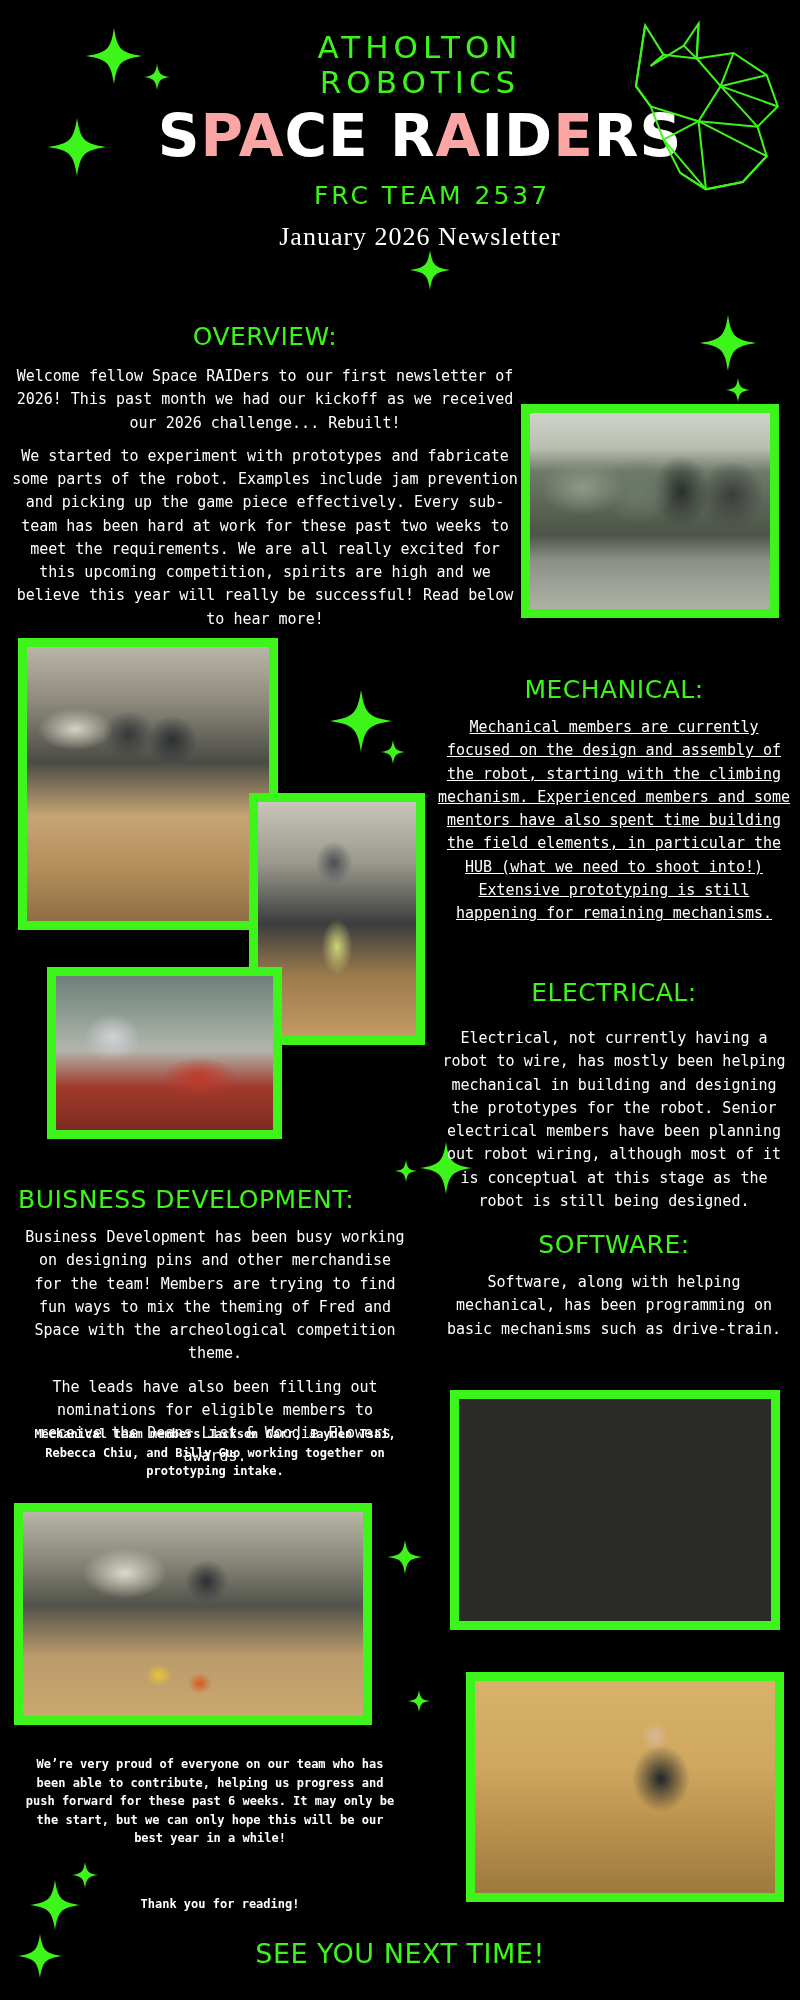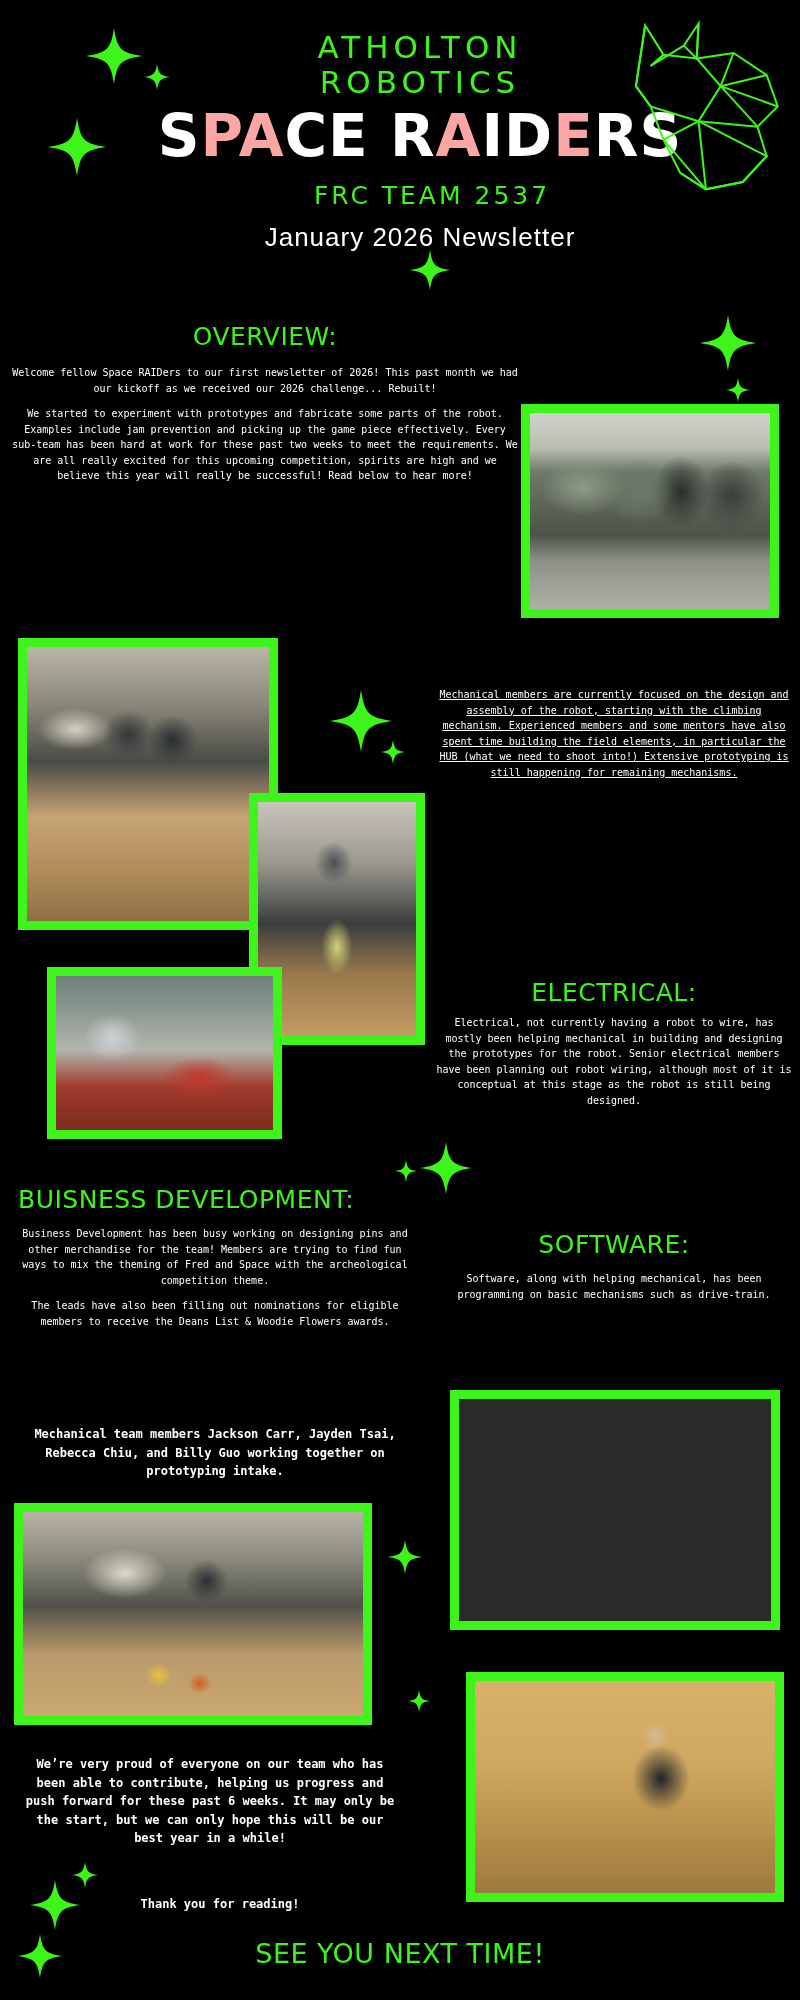--- a/index.html
+++ b/index.html
@@ -58,21 +58,21 @@
   .spaceraiders .g { color: #fca5a5; }
   .frc {
     font-family: "DejaVu Sans", sans-serif;
     color: #3ef51b;
     font-size: 25px;
     letter-spacing: 3px;
     margin-top: 16px;
     margin-left: 24px;
   }
   .newsletter-title {
-    font-family: Liberation Sans, sans-serif;
+    font-family: Liberation Serif, serif;
     color: #ffffff;
     font-size: 26px;
     letter-spacing: 1px;
     margin-top: 12px;
   }
 
   
   .unicorn {
     position: absolute;
     right: 20px;
@@ -84,21 +84,21 @@
     font-family: "DejaVu Sans", sans-serif;
     color: #3ef51b;
     font-size: 25px;
     letter-spacing: 0.5px;
     text-align: center;
     text-transform: uppercase;
   }
 
   .body-text {
     font-family: "DejaVu Sans Mono", monospace;
-    font-size: 10px;
+    font-size: 15px;
     line-height: 1.55;
     color: #ffffff;
     text-align: center;
   }
   .body-text p { margin: 0 0 10px 0; }
   .body-text p:last-child { margin-bottom: 0; }
 
   
   .frame {
     position: absolute;
@@ -326,28 +326,29 @@
       </div>
   </div>
 
   <div class="frame" style="left:47px; top:967px; width:235px; height:172px;">
     <div class="inner">
         <div class="ph ph-parts"></div>
       </div>
   </div>
 
   <div style="position:absolute; left:428px; top:675px; width:372px;">
+    <div class="sec-head">MECHANICAL:</div>
     <div class="body-text" style="margin-top:12px; padding:0 8px;text-decoration:underline;">
       <p>Mechanical members are currently focused on the design and assembly of the robot, starting with the climbing mechanism. Experienced members and some mentors have also spent time building the field elements, in particular the HUB (what we need to shoot into!) Extensive prototyping is still happening for remaining mechanisms.</p>
     </div>
   </div>
 
   <div style="position:absolute; left:428px; top:978px; width:372px;">
     <div class="sec-head">ELECTRICAL:</div>
-    <div class="body-text" style="margin-top:8px; padding:0 8px;">
+    <div class="body-text" style="margin-top:20px; padding:0 8px;">
       <p>Electrical, not currently having a robot to wire, has mostly been helping mechanical in building and designing the prototypes for the robot. Senior electrical members have been planning out robot wiring, although most of it is conceptual at this stage as the robot is still being designed.</p>
     </div>
   </div>
 
   <div style="position:absolute; left:0px; top:1185px; width:430px;">
     <div class="sec-head" style="text-align:left; padding-left:18px;">BUISNESS DEVELOPMENT:</div>
     <div class="body-text" style="margin-top:12px; padding:0 22px;">
       <p>Business Development has been busy working on designing pins and other merchandise for the team! Members are trying to find fun ways to mix the theming of Fred and Space with the archeological competition theme.</p>
       <p>The leads have also been filling out nominations for eligible members to receive the Deans List &amp; Woodie Flowers awards.</p>
     </div>

